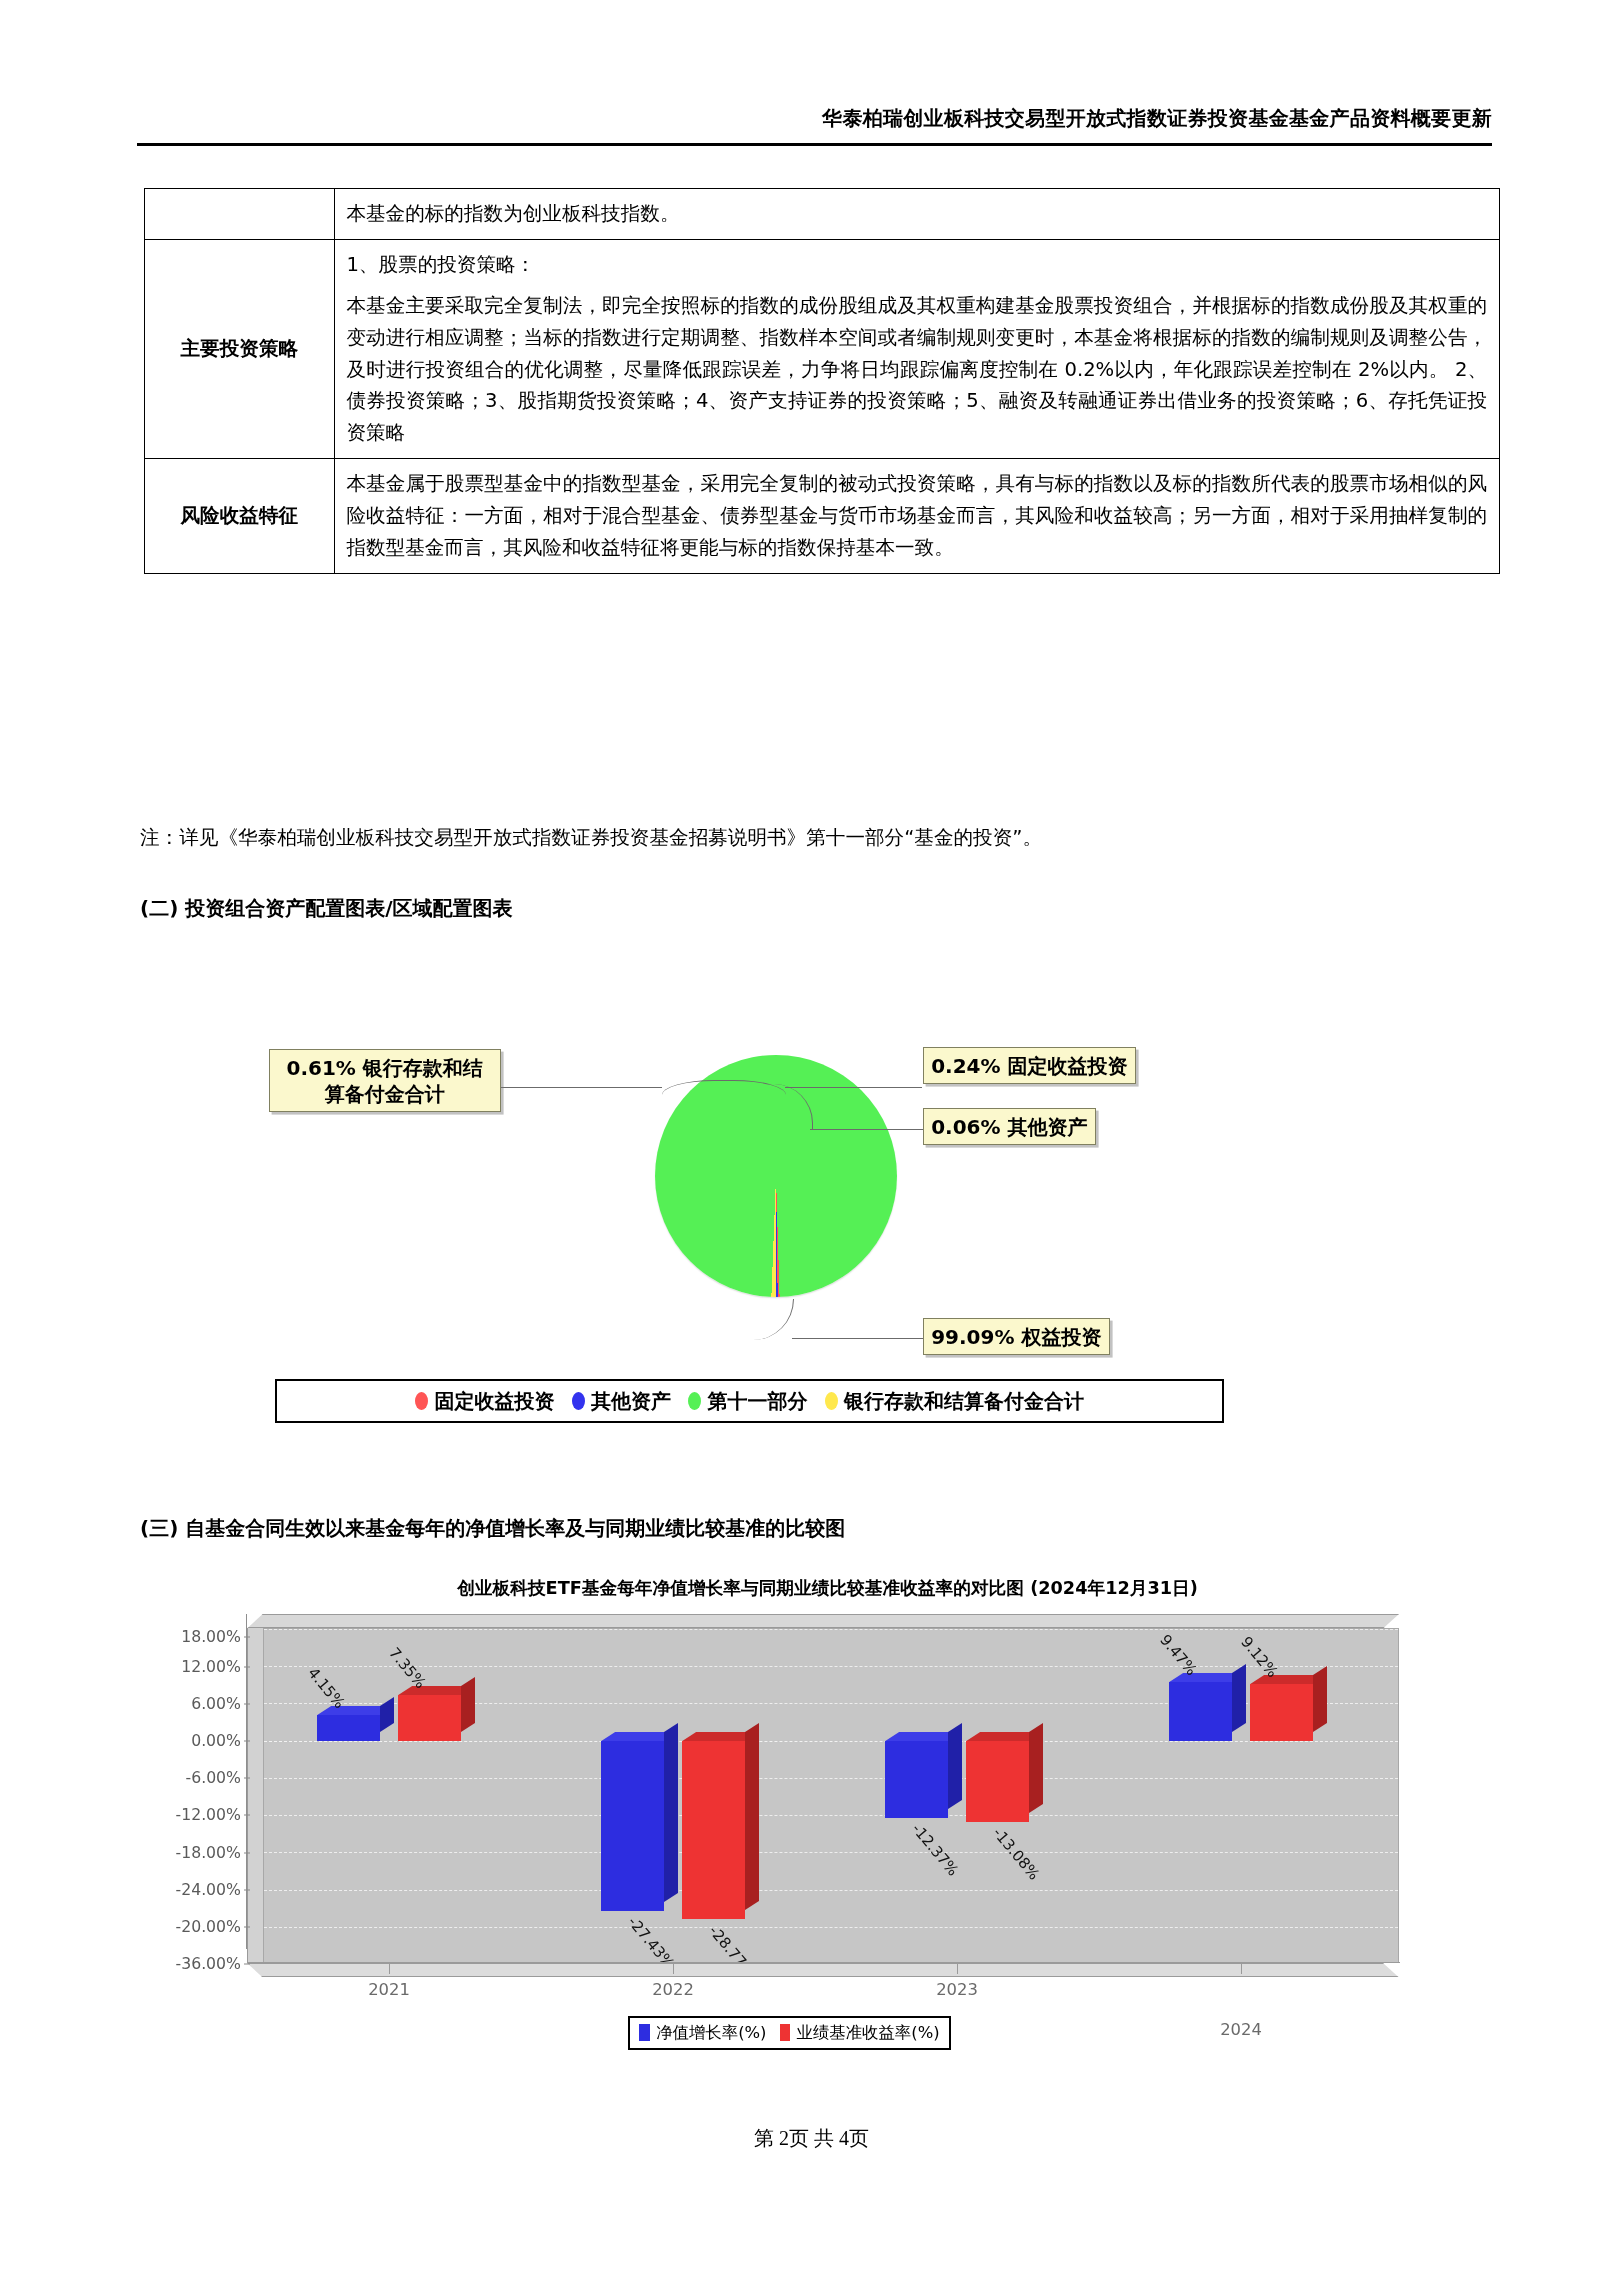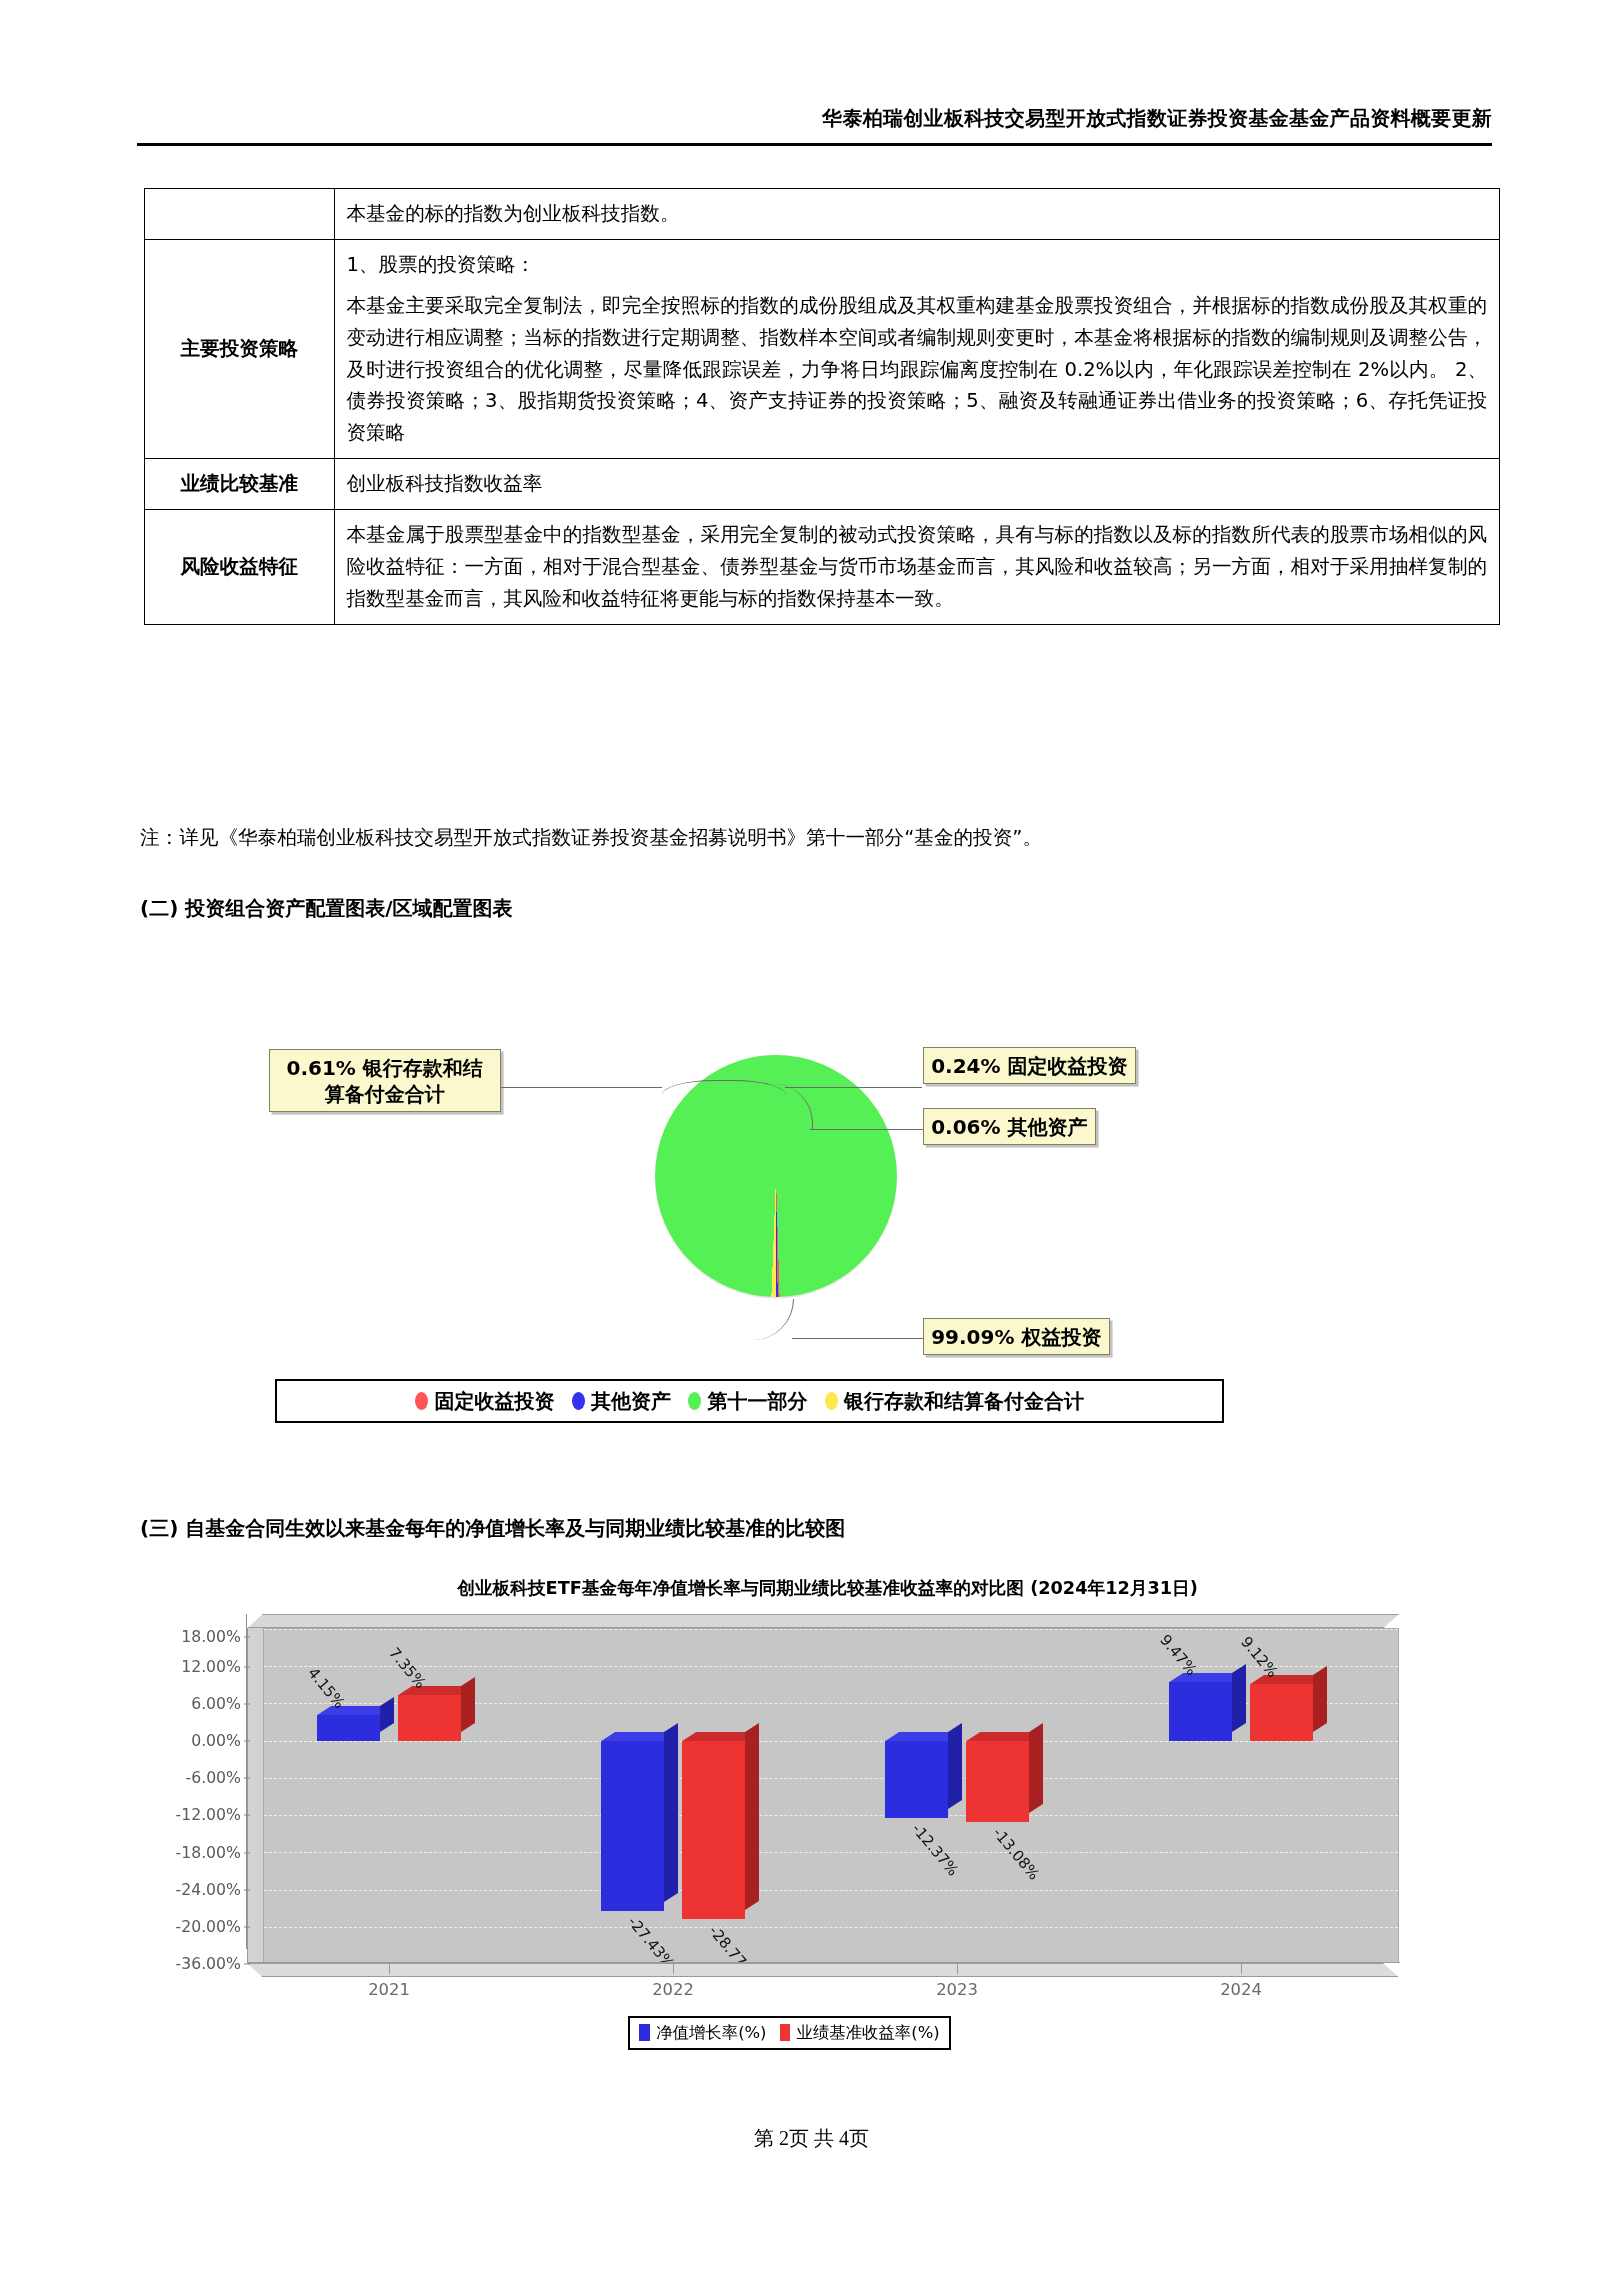--- a/index.html
+++ b/index.html
@@ -416,26 +416,20 @@
         <td class="label blank"></td>
         <td class="body">
           <p class="cell-para">本基金的标的指数为创业板科技指数。</p>
         </td>
       </tr>
       <tr>
         <td class="label">主要投资策略</td>
         <td class="body">
           <p class="cell-para">1、股票的投资策略：</p>
           <p class="cell-para">本基金主要采取完全复制法，即完全按照标的指数的成份股组成及其权重构建基金股票投资组合，并根据标的指数成份股及其权重的变动进行相应调整；当标的指数进行定期调整、指数样本空间或者编制规则变更时，本基金将根据标的指数的编制规则及调整公告，及时进行投资组合的优化调整，尽量降低跟踪误差，力争将日均跟踪偏离度控制在 0.2%以内，年化跟踪误差控制在 2%以内。 2、债券投资策略；3、股指期货投资策略；4、资产支持证券的投资策略；5、融资及转融通证券出借业务的投资策略；6、存托凭证投资策略</p>
-        </td>
-      </tr>
-      <tr>
-        <td class="label">业绩比较基准</td>
-        <td class="body">
-          <p class="cell-para">创业板科技指数收益率</p>
         </td>
       </tr>
       <tr>
         <td class="label">风险收益特征</td>
         <td class="body">
           <p class="cell-para">本基金属于股票型基金中的指数型基金，采用完全复制的被动式投资策略，具有与标的指数以及标的指数所代表的股票市场相似的风险收益特征：一方面，相对于混合型基金、债券型基金与货币市场基金而言，其风险和收益较高；另一方面，相对于采用抽样复制的指数型基金而言，其风险和收益特征将更能与标的指数保持基本一致。</p>
         </td>
       </tr>
     </tbody>
   </table>
@@ -567,21 +561,21 @@
         <div class="ytick" style="top: 387px; left: -106px;">-36.00%</div>
       </div>
     <div class="xaxis-line"></div>
     <div id="xtick-host">
         <div class="xtick" style="left: 193px;">2021</div>
         <div class="xtick-mark" style="left: 193px;"></div>
         <div class="xtick" style="left: 477px;">2022</div>
         <div class="xtick-mark" style="left: 477px;"></div>
         <div class="xtick" style="left: 761px;">2023</div>
         <div class="xtick-mark" style="left: 761px;"></div>
-        <div class="xtick" style="left: 1045px;">2024</div>
+        <div class="xtick" style="left: 1045px; margin-top: 40px;">2024</div>
         <div class="xtick-mark" style="left: 1045px;"></div>
       </div>
 
     <div class="bar-legend">
       <span class="legend-entry">
         <span class="legend-square" style="background:#2d2de0"></span>
         <span>净值增长率(%)</span>
       </span>
       <span class="legend-entry">
         <span class="legend-square" style="background:#ee3333"></span>

